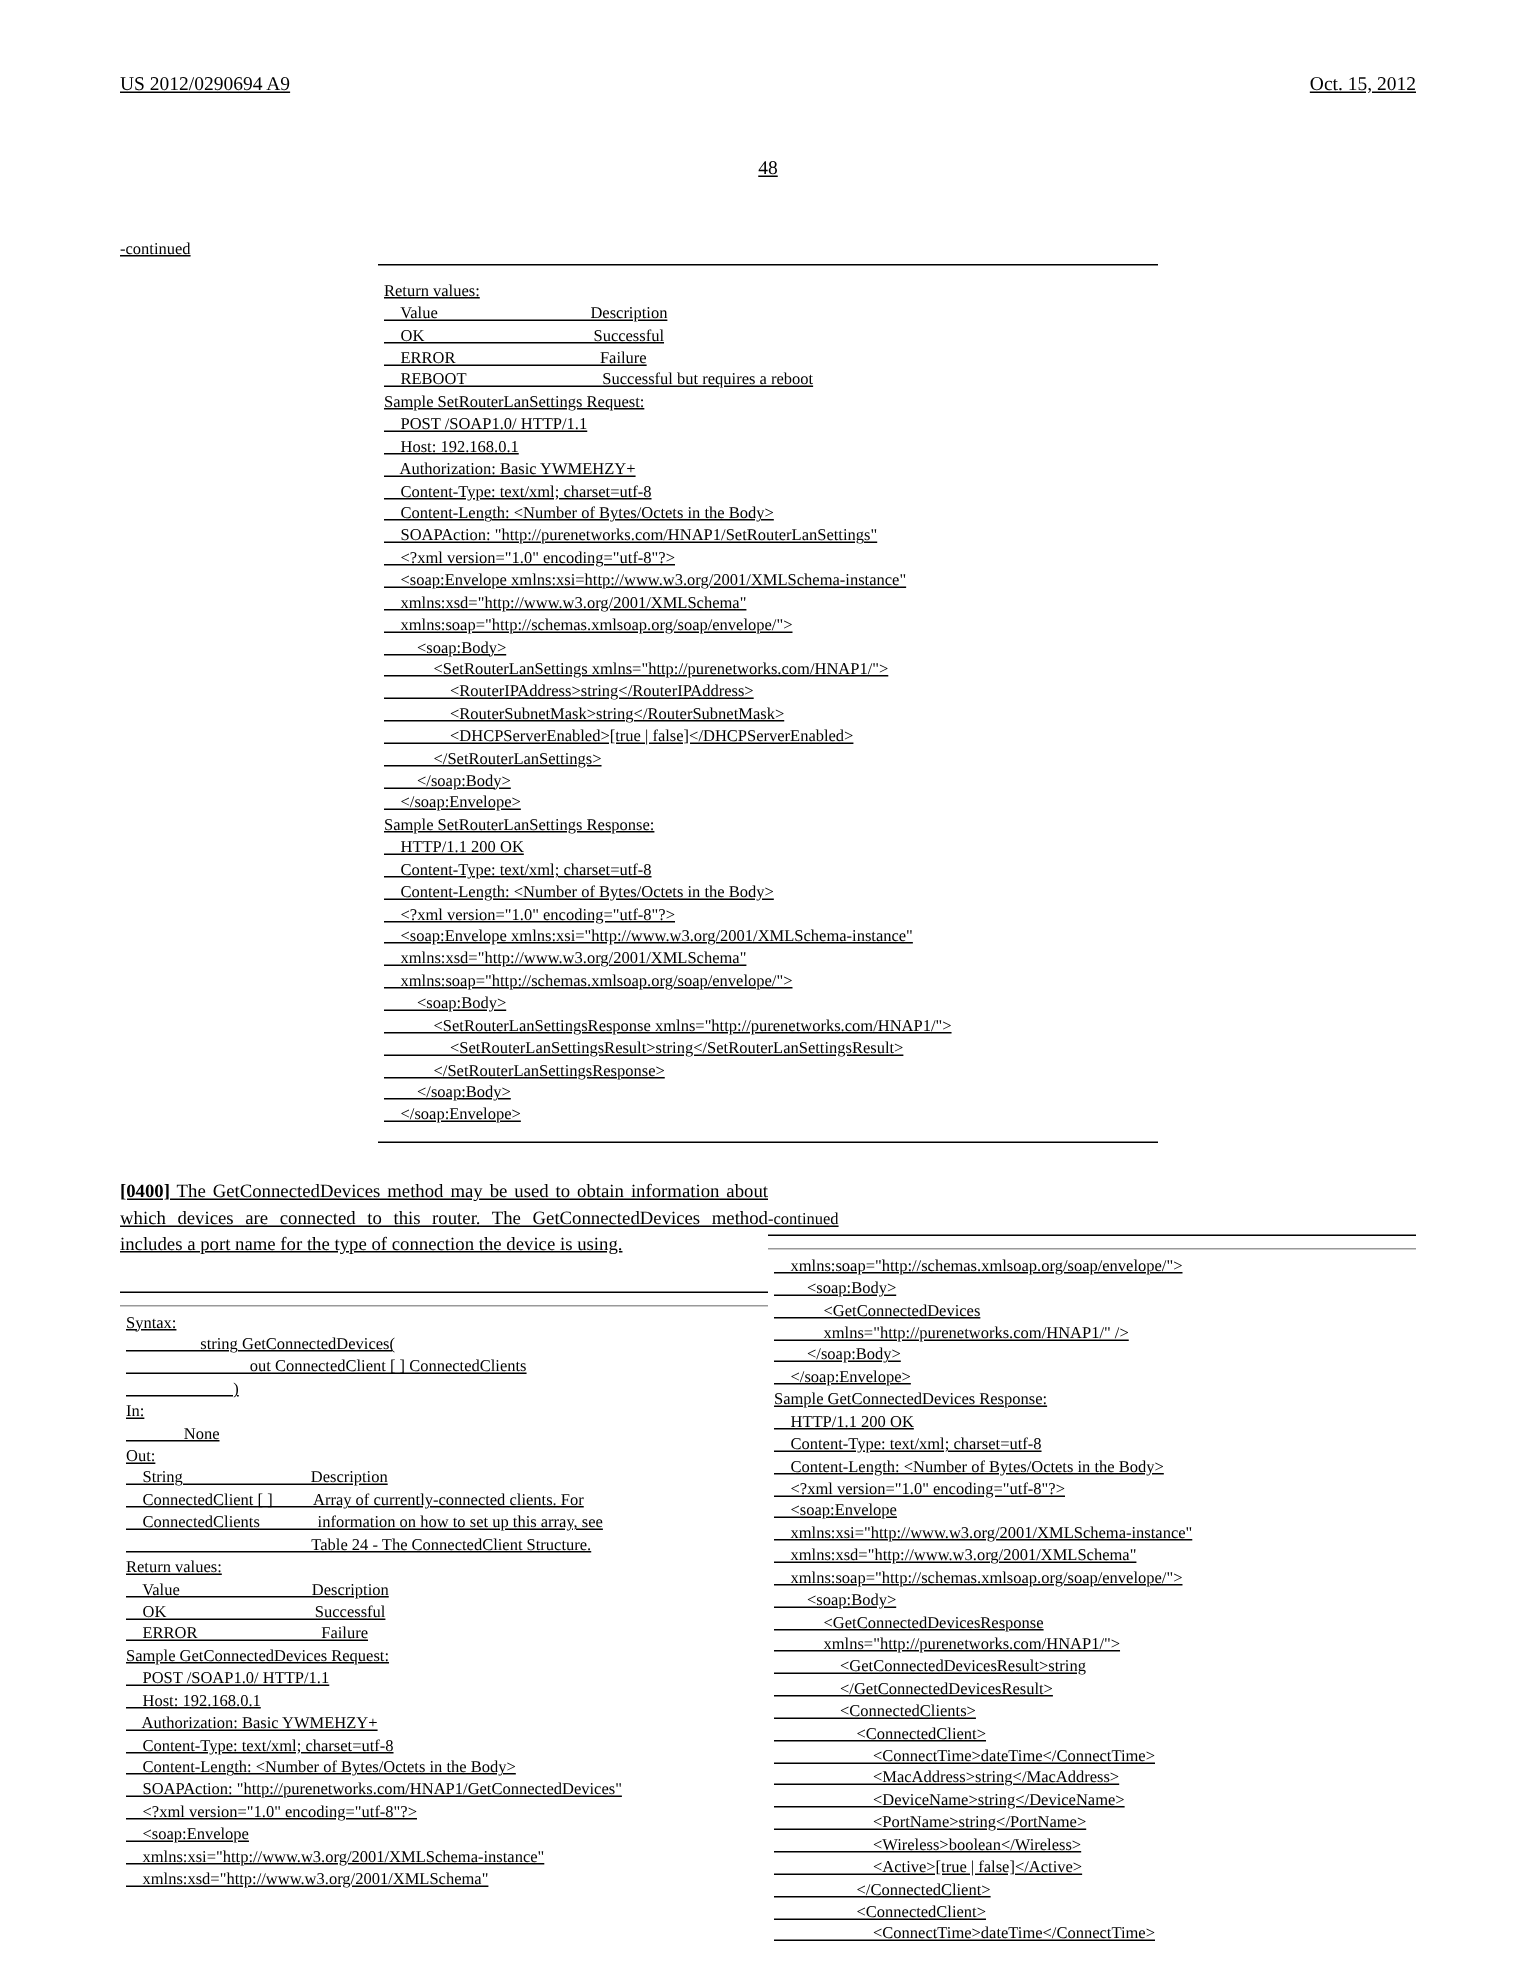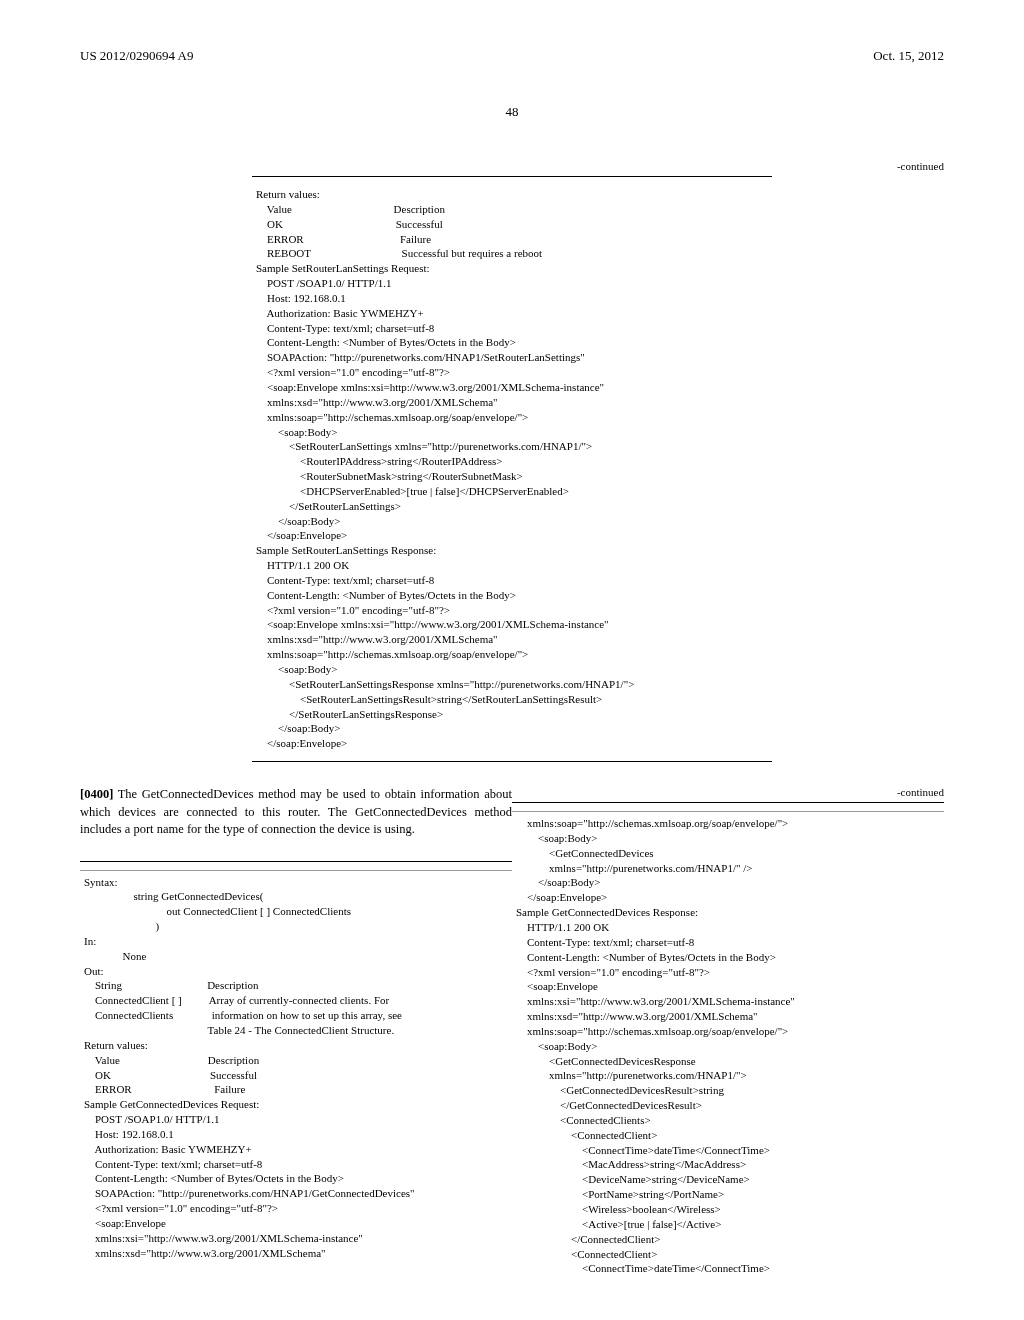--- a/index.html
+++ b/index.html
@@ -10,38 +10,40 @@
     padding: 0;
     background: #fff;
     color: #000;
   }
   .page {
     width: 1024px;
     height: 1320px;
     position: relative;
     box-sizing: border-box;
     padding: 48px 80px 40px 80px;
+    text-decoration: underline;
   }
   .header {
     display: flex;
     justify-content: space-between;
     font-size: 13px;
     margin-bottom: 40px;
   }
   .header-left { }
   .header-right { }
   .page-number {
     text-align: center;
     font-size: 13px;
     margin-bottom: 40px;
   }
   .continued {
-    text-align: right;
+    text-align: left;
     font-size: 11px;
     margin-bottom: 4px;
+    margin-top: 21px;
   }
   .block1 {
     width: 520px;
     margin: 0 auto 24px auto;
     border-top: 1px solid #000;
     border-bottom: 1px solid #000;
     padding: 6px 0;
   }
   pre.code {
     font-family: "Times New Roman", Times, serif;

